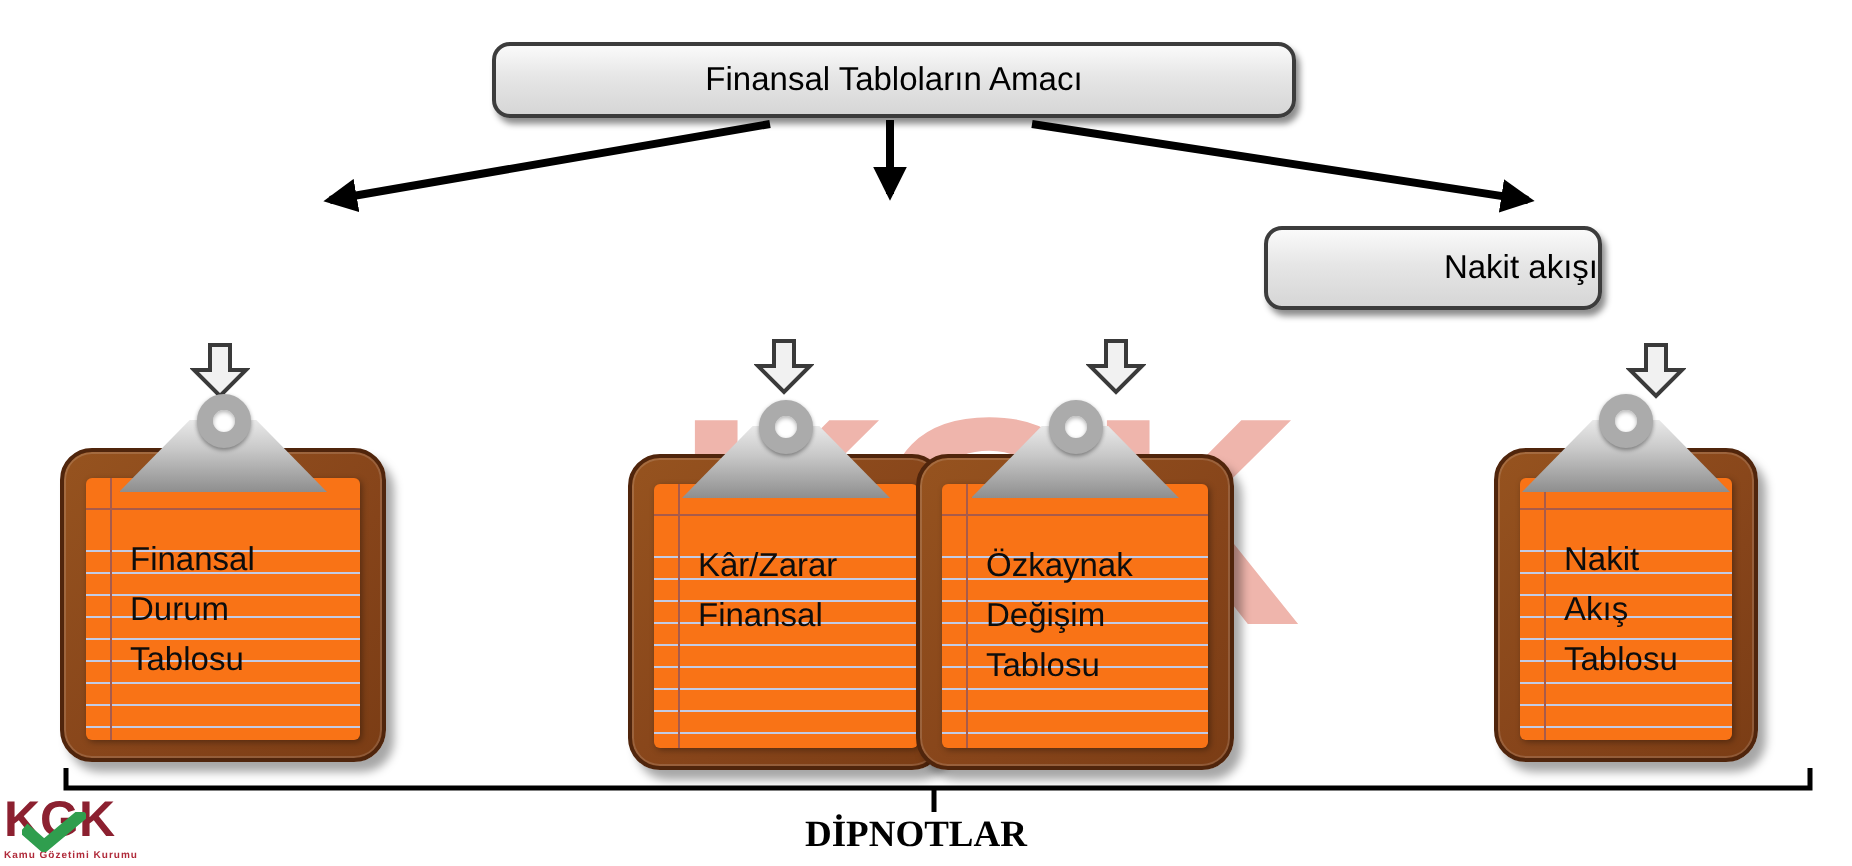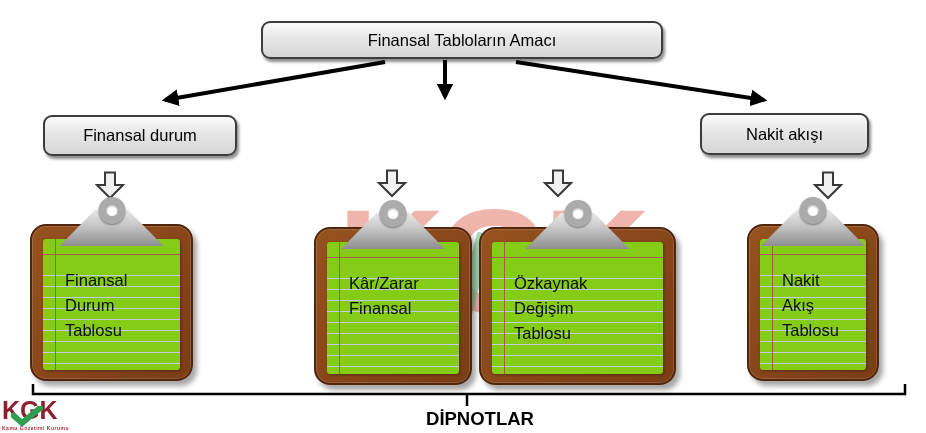--- a/index.html
+++ b/index.html
@@ -31,21 +31,21 @@
   .hollow-arrow{position:absolute;z-index:1;}
   
   .clipboard{position:absolute;z-index:2;}
   .board{
     position:absolute;inset:0;background:linear-gradient(135deg,#96531f 0%,#86441a 60%,#7b3d15 100%);
     border:2px solid #50250c;border-radius:16px;
     box-shadow:4px 5px 5px rgba(0,0,0,.35), inset 0 0 0 1px rgba(255,255,255,.15);
   }
   .paper{
     position:absolute;left:13px;right:13px;top:15px;bottom:11px;
-    background:#84cc16;border-radius:3px;
+    background:#f97316;border-radius:3px;
     box-shadow:1px 1px 3px rgba(0,0,0,.35);overflow:hidden;
   }
   .paper-lines{
     position:absolute;left:0;right:0;top:26px;bottom:0;
     background:repeating-linear-gradient(to bottom,transparent 0px,transparent 10px,#c2cbe6 10px,#c2cbe6 11px);
   }
   .red-h-line{position:absolute;left:0;right:0;top:15px;height:1px;background:#a85b4b;}
   .red-v-line{position:absolute;left:12px;top:0;bottom:0;width:1px;background:#a85b4b;}
   .paper-text{
     position:absolute;left:22px;top:29px;right:4px;
@@ -57,45 +57,42 @@
     clip-path:polygon(34% 0,66% 0,100% 100%,0% 100%);
     filter:drop-shadow(1px 2px 1px rgba(0,0,0,.35));z-index:2;
   }
   .clip-ring{
     position:absolute;left:50%;transform:translateX(-50%);top:-27px;width:11px;height:11px;
     border:8px solid #ababab;border-radius:50%;background:#fff;
     box-shadow:inset 0 1px 2px rgba(0,0,0,.3),0 1px 2px rgba(0,0,0,.4);z-index:3;
   }
   
   .footer-label{
-    position:absolute;left:360px;top:408px;width:240px;text-align:center;
-    font-size:18.5px;font-weight:bold;color:#000;z-index:3;
+    position:absolute;left:338px;top:408px;width:240px;text-align:center;
+    font-size:18.5px;font-weight:bold;color:#000;z-index:3;font-family:Liberation Serif, serif;
   }
   
   .logo{position:absolute;left:2px;top:398px;width:70px;z-index:4;}
   .logo-kgk{font-size:25px;font-weight:bold;color:#8c2030;line-height:1;letter-spacing:0;}
   .logo-check{position:absolute;left:9px;top:8px;z-index:1;}
   .logo-sub{font-size:5px;font-weight:bold;color:#b02a3a;letter-spacing:.5px;white-space:nowrap;margin-top:2px;}
 </style>
 </head>
 <body>
 
 <div id="stage">
 
   <div class="watermark">KGK</div>
   <div class="watermark-check"></div>
 
-  <div class="node" style="left:261px;top:21px;width:398px;height:34px;align-items:center;">
+  <div class="node" style="left:246px;top:21px;width:398px;height:34px;align-items:center;">
     <span>Finansal Tabloların Amacı</span>
   </div>
 
-  <div class="node" style="left:43px;top:115px;width:190px;height:37px;">
-    <span>Finansal durum</span>
-  </div>
-  <div class="node" style="left:700px;top:113px;width:165px;height:38px;">
+  <div class="node" style="left:632px;top:113px;width:165px;height:38px;justify-content:flex-end;">
     <span>Nakit akışı</span>
   </div>
 
   <svg id="overlay" width="926" height="433">
     <defs>
       <marker id="ah" viewBox="0 0 10 10" refX="8" refY="5" markerWidth="4.2" markerHeight="4.2" orient="auto-start-reverse" markerUnits="strokeWidth">
         <path d="M0,0 L10,5 L0,10 z" fill="#000"></path>
       </marker>
     </defs>
     <line x1="385" y1="62" x2="165" y2="100" stroke="#000" stroke-width="4" marker-end="url(#ah)"></line>
@@ -138,21 +135,21 @@
       <div class="paper-lines"></div>
       <div class="red-h-line"></div>
       <div class="red-v-line"></div>
       <div class="paper-text">Kâr/Zarar
 Finansal</div>
     </div>
     <div class="clip-trap"></div>
     <div class="clip-ring"></div>
   </div>
 
-  <div class="clipboard" style="left:479px;top:227px;width:159px;height:158px;padding-left:38px;">
+  <div class="clipboard" style="left:458px;top:227px;width:159px;height:158px;">
     <div class="board"></div>
     <div class="paper">
       <div class="paper-lines"></div>
       <div class="red-h-line"></div>
       <div class="red-v-line"></div>
       <div class="paper-text">Özkaynak
 Değişim
 Tablosu</div>
     </div>
     <div class="clip-trap"></div>

